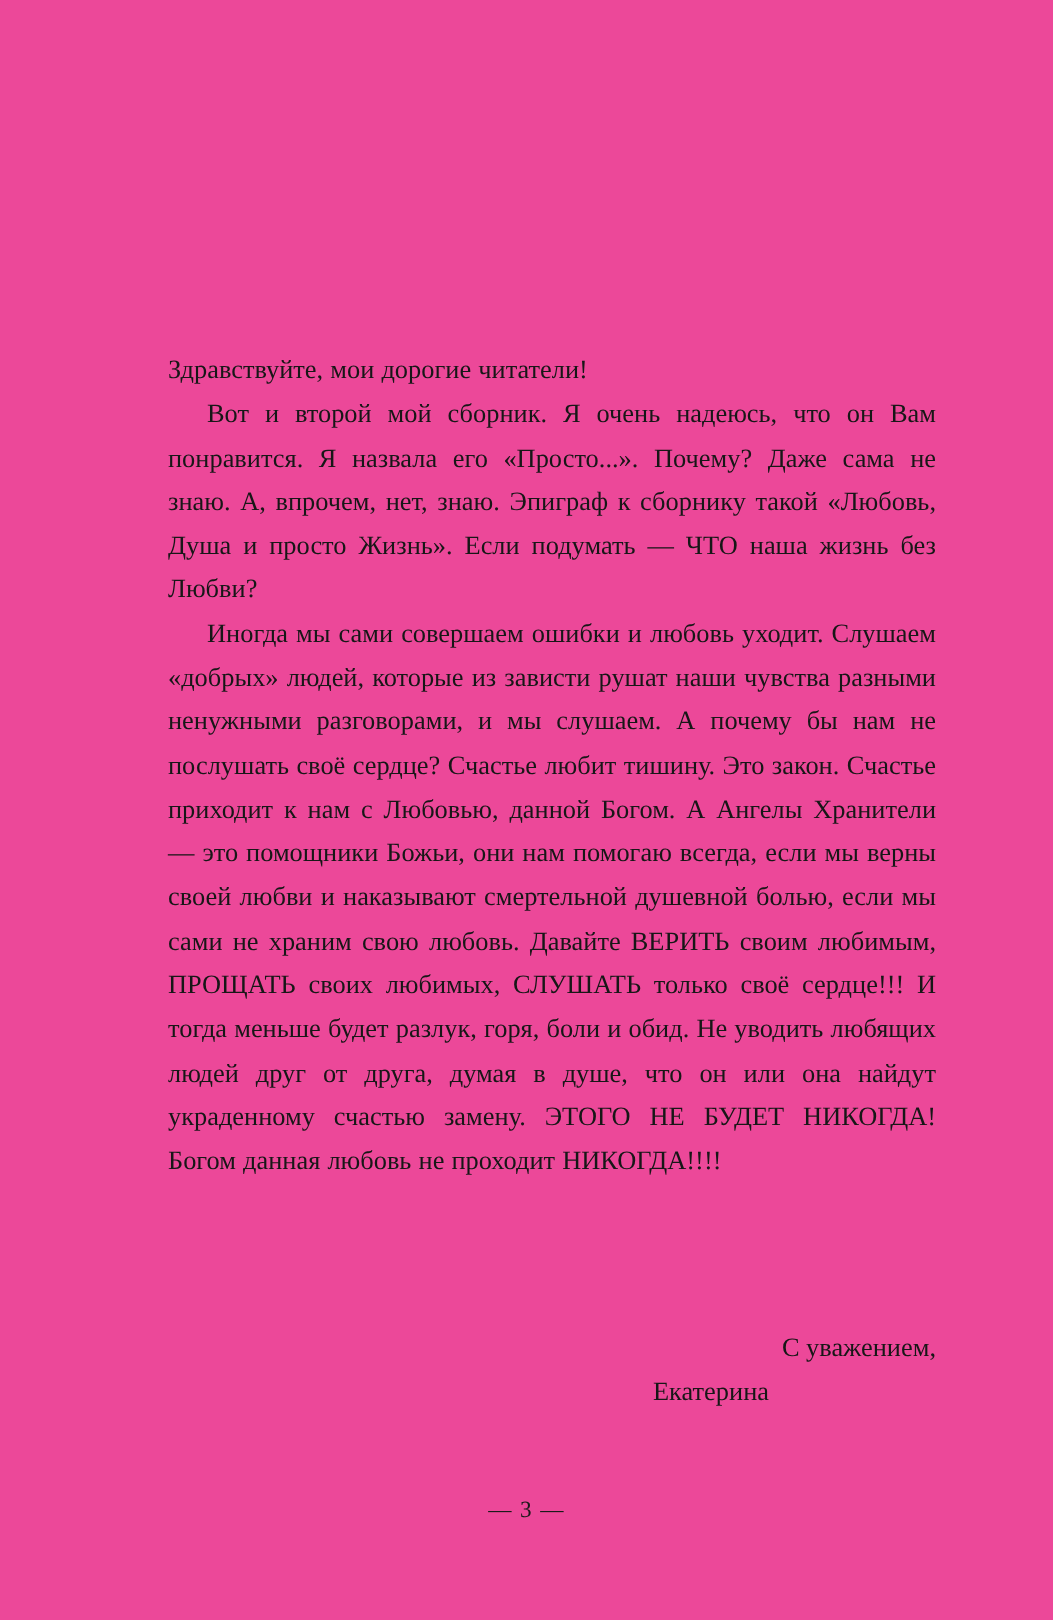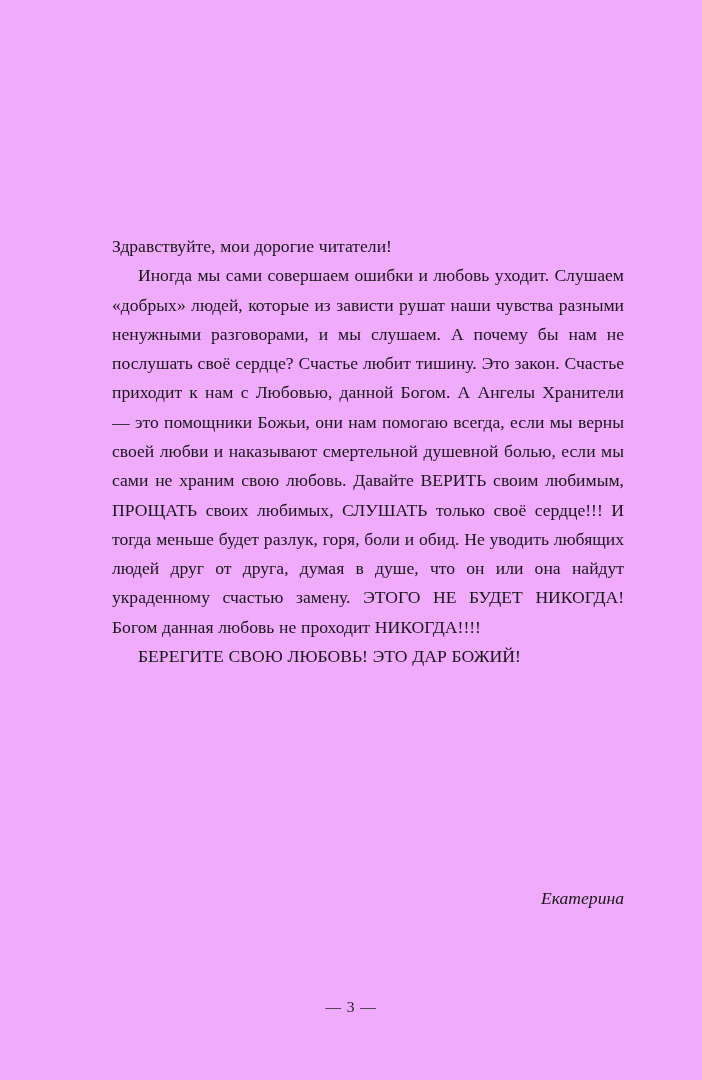--- a/index.html
+++ b/index.html
@@ -11,21 +11,21 @@
     height: 1080px;
     background: #f2f1ef;
     font-family: "Liberation Serif", "DejaVu Serif", serif;
     color: #171717;
     overflow: hidden;
   }
   .page {
     position: relative;
     width: 702px;
     height: 1080px;
-    background: #f0abfc;
+    background: #ec4899;
     box-sizing: border-box;
   }
   .text-block {
     position: absolute;
     left: 112px;
     top: 232px;
     width: 512px;
   }
   p.para {
     margin: 0;
@@ -49,43 +49,44 @@
     width: 300px;
     text-align: right;
     font-size: 17.6px;
     line-height: 1.63;
   }
   .signature .regards {
     display: block;
   }
   .signature .name {
     display: block;
-    font-style: italic;
+    text-align: center;
   }
   .folio {
     position: absolute;
     left: 0;
     right: 0;
     top: 998px;
     text-align: center;
     font-size: 15.5px;
     letter-spacing: 0.06em;
     color: #1a1a1a;
   }
 </style>
 </head>
 <body>
 
 <div class="page">
 
   <div class="text-block">
     <p class="para greeting">Здравствуйте, мои дорогие читатели!</p>
+    <p class="para indent">Вот и второй мой сборник. Я очень надеюсь, что он Вам понравится. Я назвала его «Просто...». Почему? Даже сама не знаю. А, впрочем, нет, знаю. Эпиграф к сборнику такой «Любовь, Душа и просто Жизнь». Если подумать — ЧТО наша жизнь без Любви?</p>
     <p class="para indent">Иногда мы сами совершаем ошибки и любовь уходит. Слушаем «добрых» людей, которые из зависти рушат наши чувства разными ненужными разговорами, и мы слушаем. А почему бы нам не послушать своё сердце? Счастье любит тишину. Это закон. Счастье приходит к нам с Любовью, данной Богом. А Ангелы Хранители — это помощники Божьи, они нам помогаю всегда, если мы верны своей любви и наказывают смертельной душевной болью, если мы сами не храним свою любовь. Давайте ВЕРИТЬ своим любимым, ПРОЩАТЬ своих любимых, СЛУШАТЬ только своё сердце!!! И тогда меньше будет разлук, горя, боли и обид. Не уводить любящих людей друг от друга, думая в душе, что он или она найдут украденному счастью замену. ЭТОГО НЕ БУДЕТ НИКОГДА! Богом данная любовь не проходит НИКОГДА!!!!</p>
-    <p class="para indent">БЕРЕГИТЕ СВОЮ ЛЮБОВЬ! ЭТО ДАР БОЖИЙ!</p>
   </div>
 
   <div class="signature">
+    <span class="regards">С уважением,</span>
     <span class="name">Екатерина</span>
   </div>
 
   <div class="folio">— 3 —</div>
 
 </div>
 
 </body></html>

